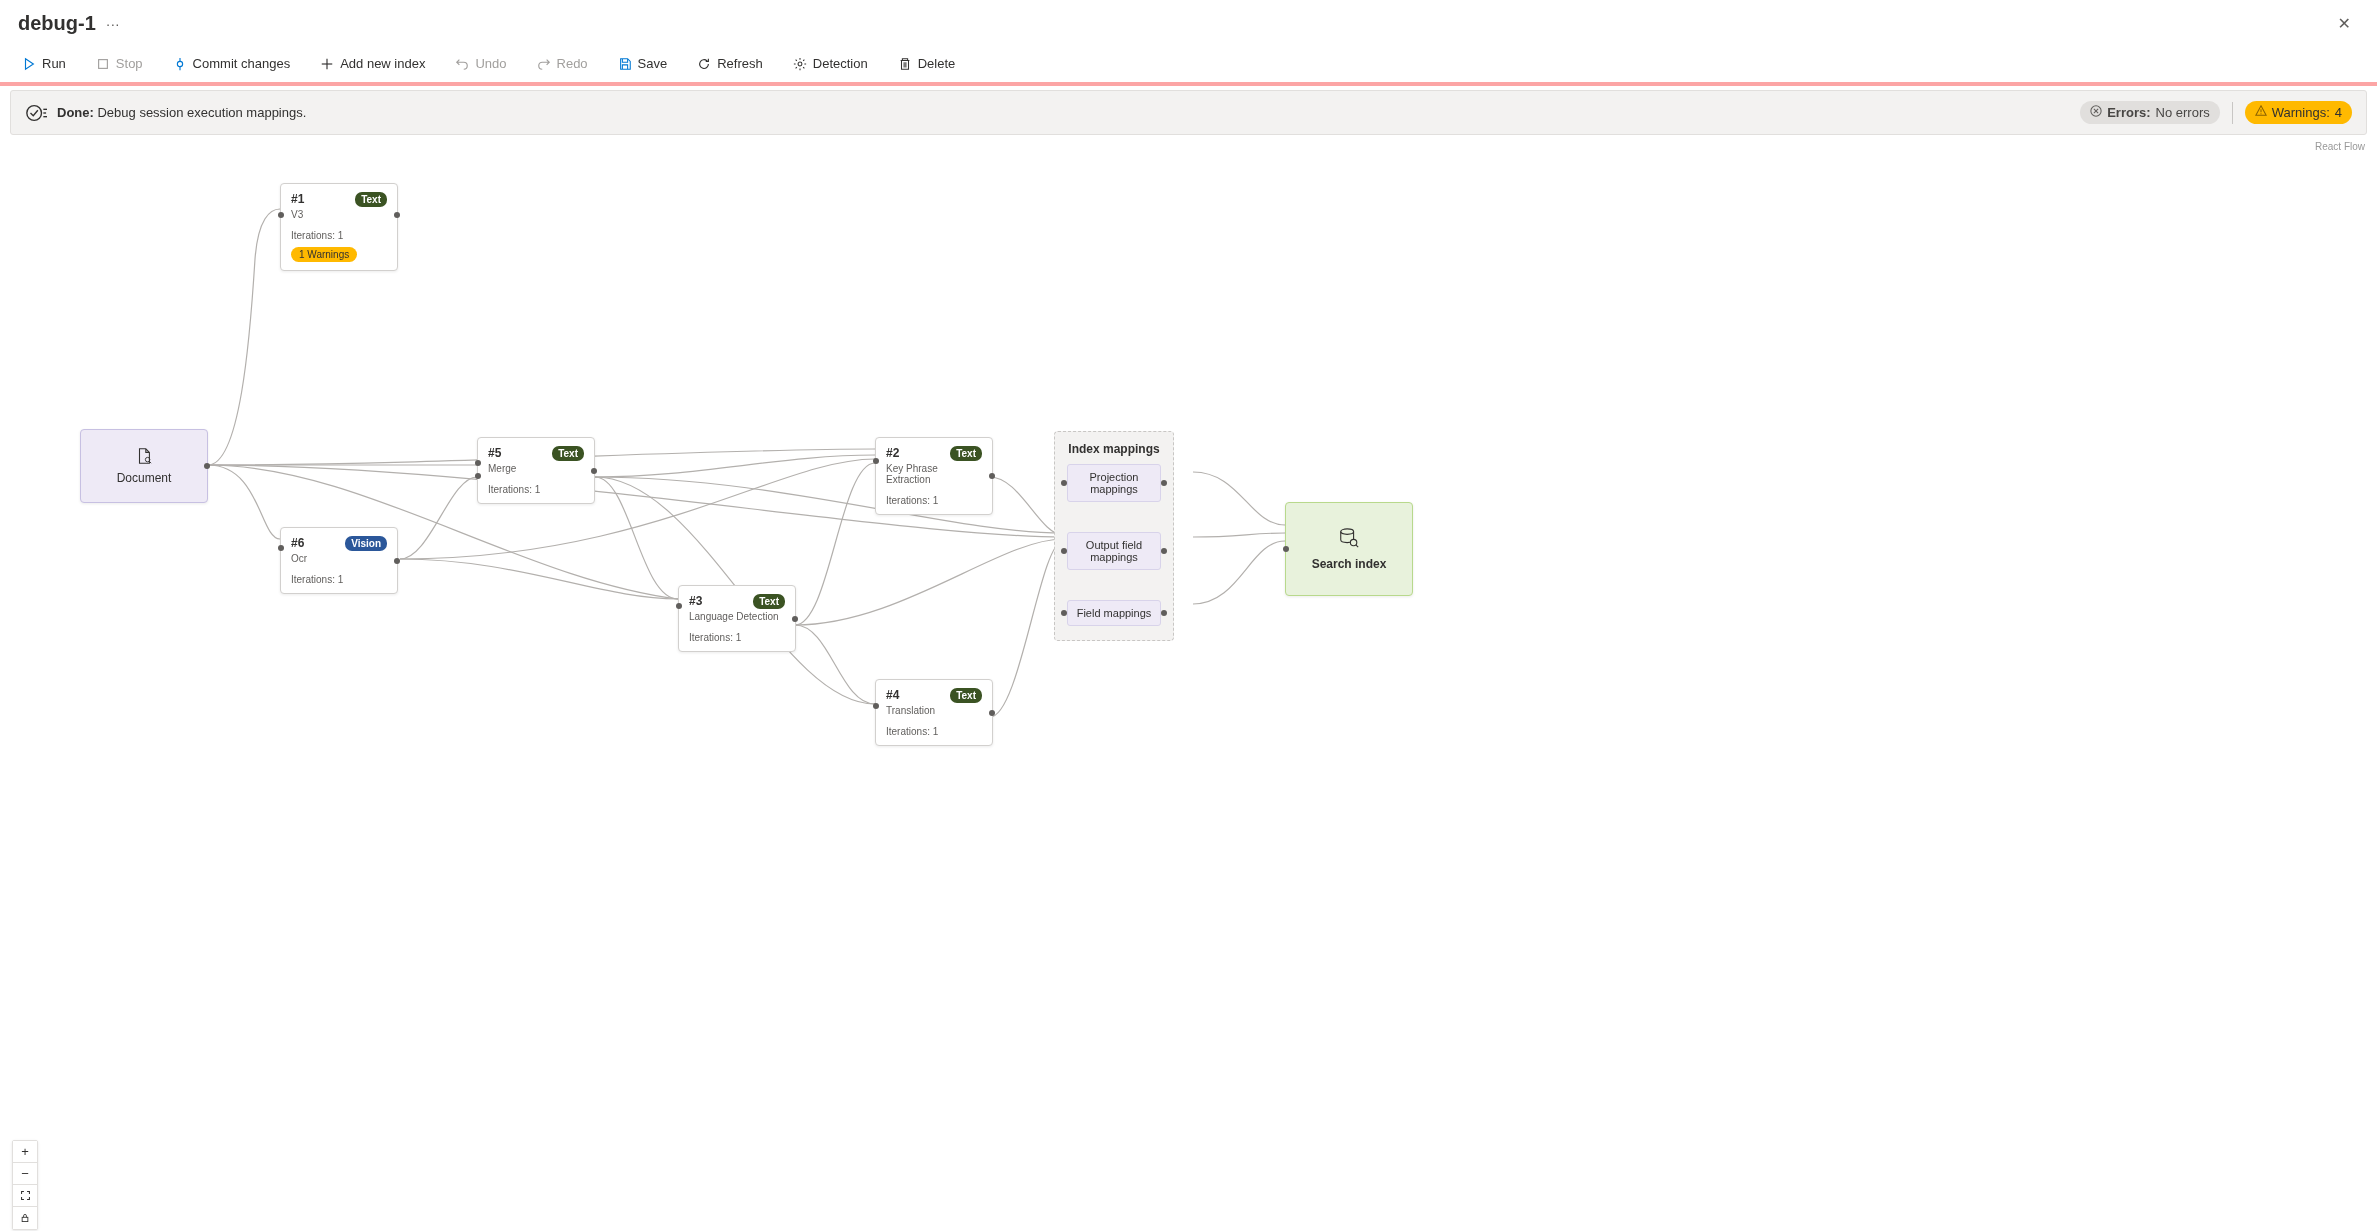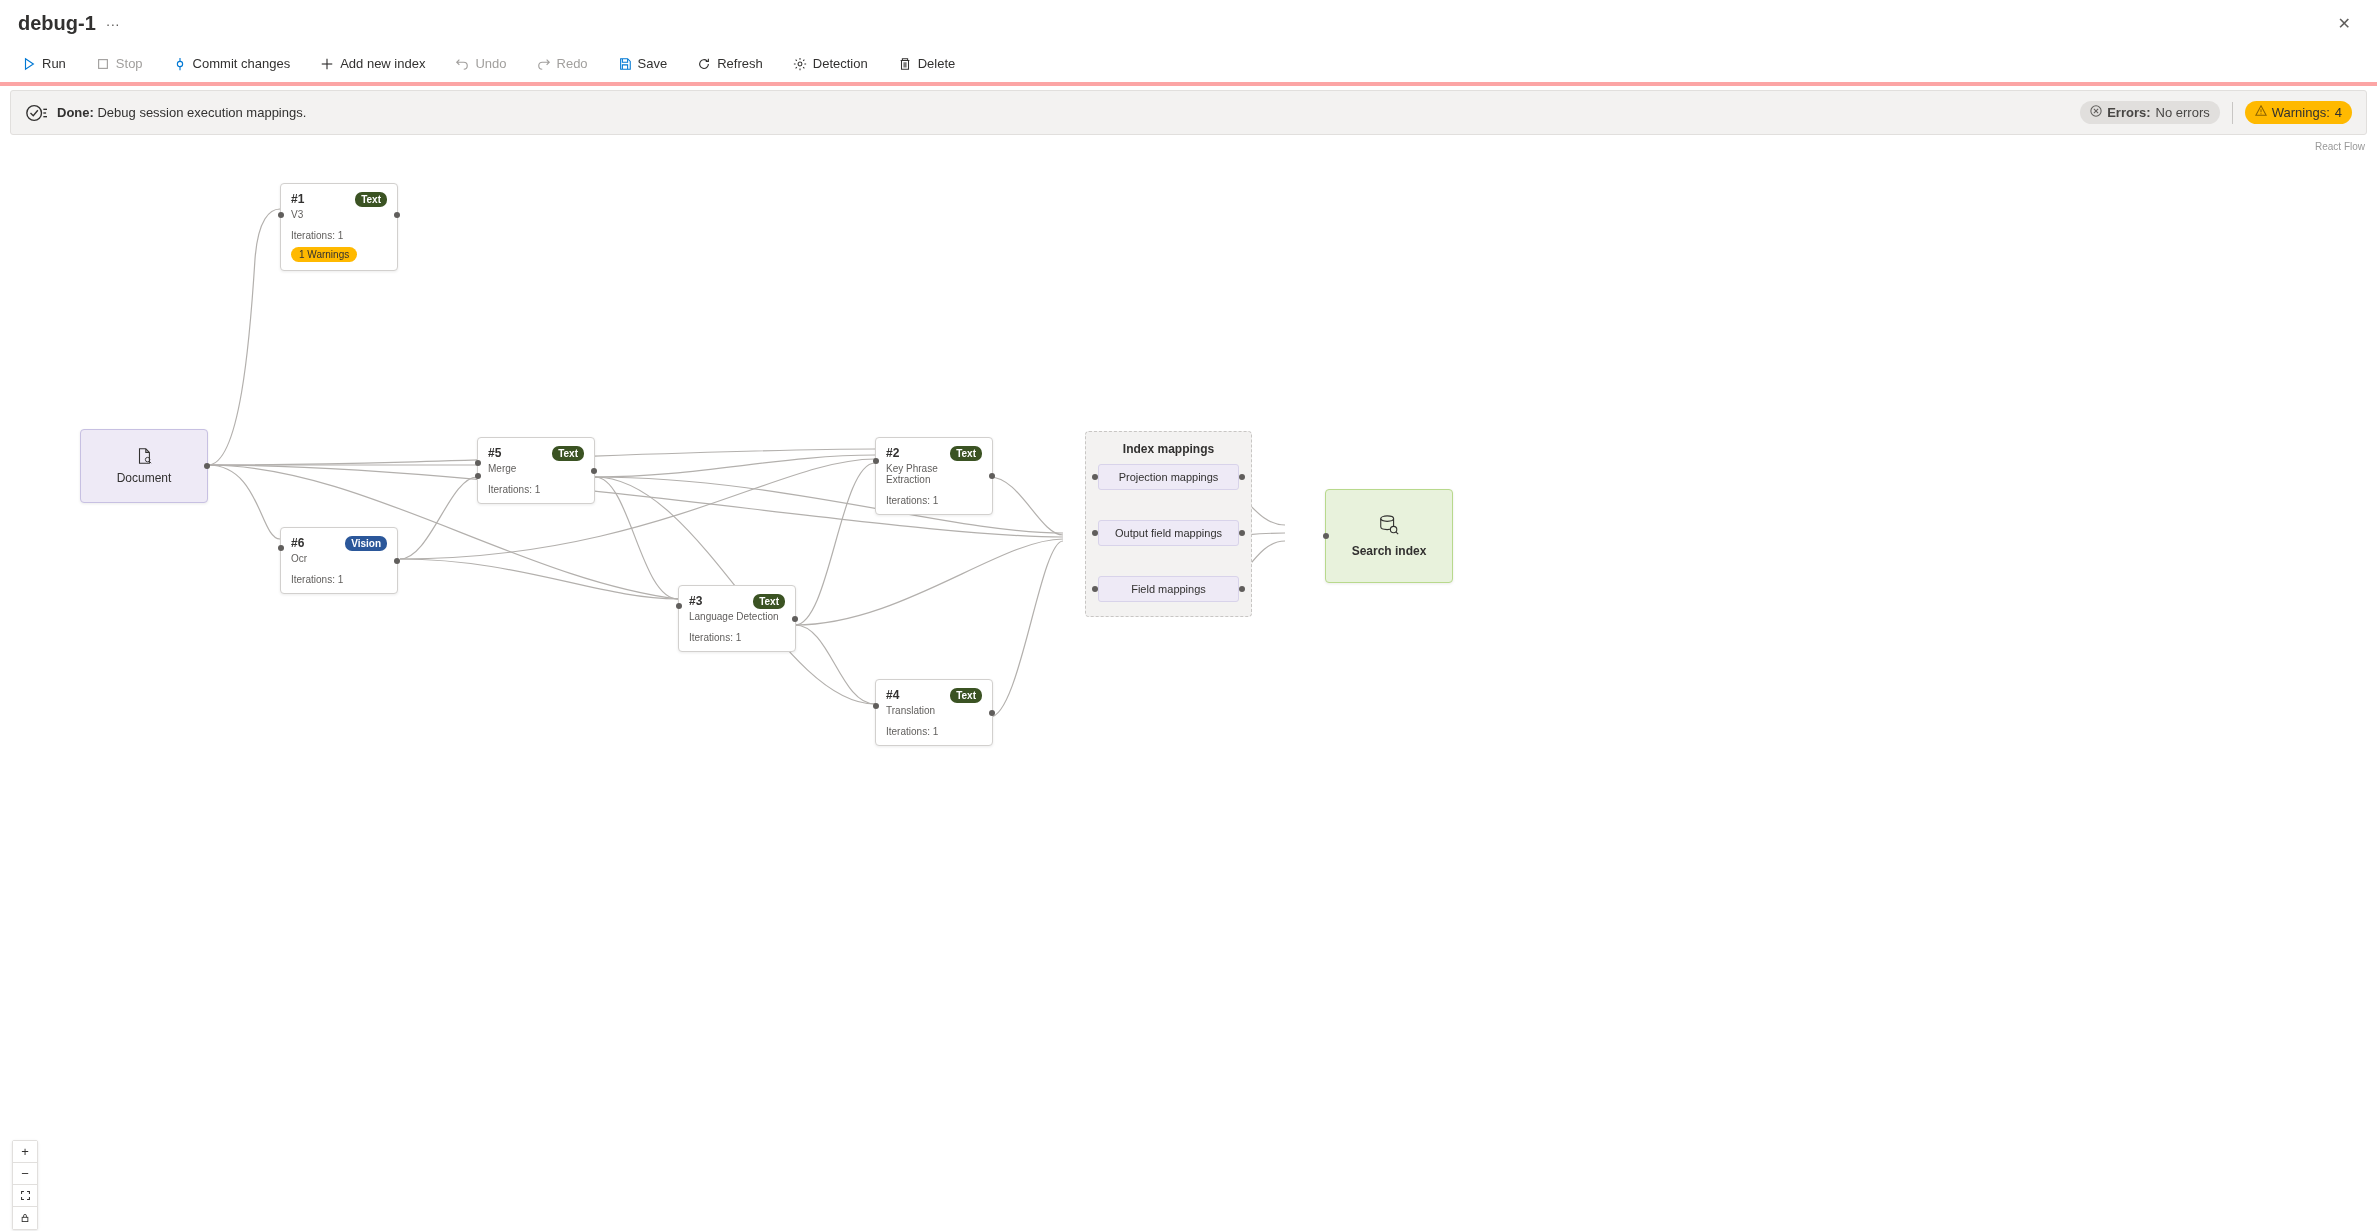--- a/index.html
+++ b/index.html
@@ -36,21 +36,21 @@
 .node .node-iter { color: #605e5c; margin-top: 10px; font-size: 10px; }
 .node-badge { font-size: 10px; color: #fff; padding: 2px 6px; border-radius: 7px; font-weight: 600; }
 .node-badge.text { background: #3b5323; }
 .node-badge.vision { background: #2b579a; }
 .node-warn { display: inline-block; margin-top: 6px; background: #ffb900; color: #323130; font-size: 10px; padding: 2px 8px; border-radius: 10px; }
 
 .node.doc { background: #eeeaf6; border-color: #c7c0e2; width: 128px; height: 74px; display: flex; flex-direction: column; align-items: center; justify-content: center; gap: 6px; }
 .node.doc .doc-icon { width: 18px; height: 18px; }
 .node.doc .doc-label { font-size: 12px; }
 
-.mappings-group { position: absolute; background: #f3f2f1; border: 1px dashed #c8c6c4; border-radius: 4px; padding: 10px 12px 14px; width: 167px; margin-left: 31px; }
+.mappings-group { position: absolute; background: #f3f2f1; border: 1px dashed #c8c6c4; border-radius: 4px; padding: 10px 12px 14px; width: 120px; }
 .mappings-title { text-align: center; font-size: 12px; font-weight: 600; margin-bottom: 8px; }
 .mapping-item { background: #eeeaf6; border: 1px solid #d8d3ea; border-radius: 3px; padding: 6px 8px; font-size: 11px; text-align: center; margin-bottom: 10px; position: relative; }
 .mapping-item:last-child { margin-bottom: 0; }
 
 .node.search { background: #e8f2dc; border-color: #b8d98c; width: 128px; height: 94px; display: flex; flex-direction: column; align-items: center; justify-content: center; gap: 8px; }
 .node.search .search-icon { width: 22px; height: 22px; }
 .node.search .search-label { font-size: 12px; font-weight: 600; }
 
 .port { position: absolute; width: 6px; height: 6px; background: #605e5c; border-radius: 50%; transform: translate(-50%, -50%); }
 
@@ -321,21 +321,21 @@
         <span>Output field mappings</span>
         <div class="port" style="left:calc(100% + 4px); top:50%;"></div>
       </div>
       <div class="mapping-item" style="margin-top:30px;">
         <div class="port" style="left:-4px; top:50%;"></div>
         <span>Field mappings</span>
         <div class="port" style="left:calc(100% + 4px); top:50%;"></div>
       </div>
     </div>
 
-    <div class="node search" style="left:1285px; top:350px;margin-left:40px;">
+    <div class="node search" style="left:1285px; top:363px;">
       <span class="search-icon"><svg viewBox="0 0 24 24" width="22" height="22">
             <ellipse cx="10" cy="5" rx="7" ry="3" fill="none" stroke="#323130" stroke-width="1.2"></ellipse>
             <path d="M3 5 V14 A7 3 0 0 0 17 14 V5" fill="none" stroke="#323130" stroke-width="1.2"></path>
             <circle cx="17" cy="17" r="3.5" fill="#e8f2dc" stroke="#323130" stroke-width="1.2"></circle>
             <line x1="19.5" y1="19.5" x2="22" y2="22" stroke="#323130" stroke-width="1.2"></line>
           </svg></span>
       <span class="search-label">Search index</span>
       <div class="port" style="left:0; top:50%;"></div>
     </div>
 

